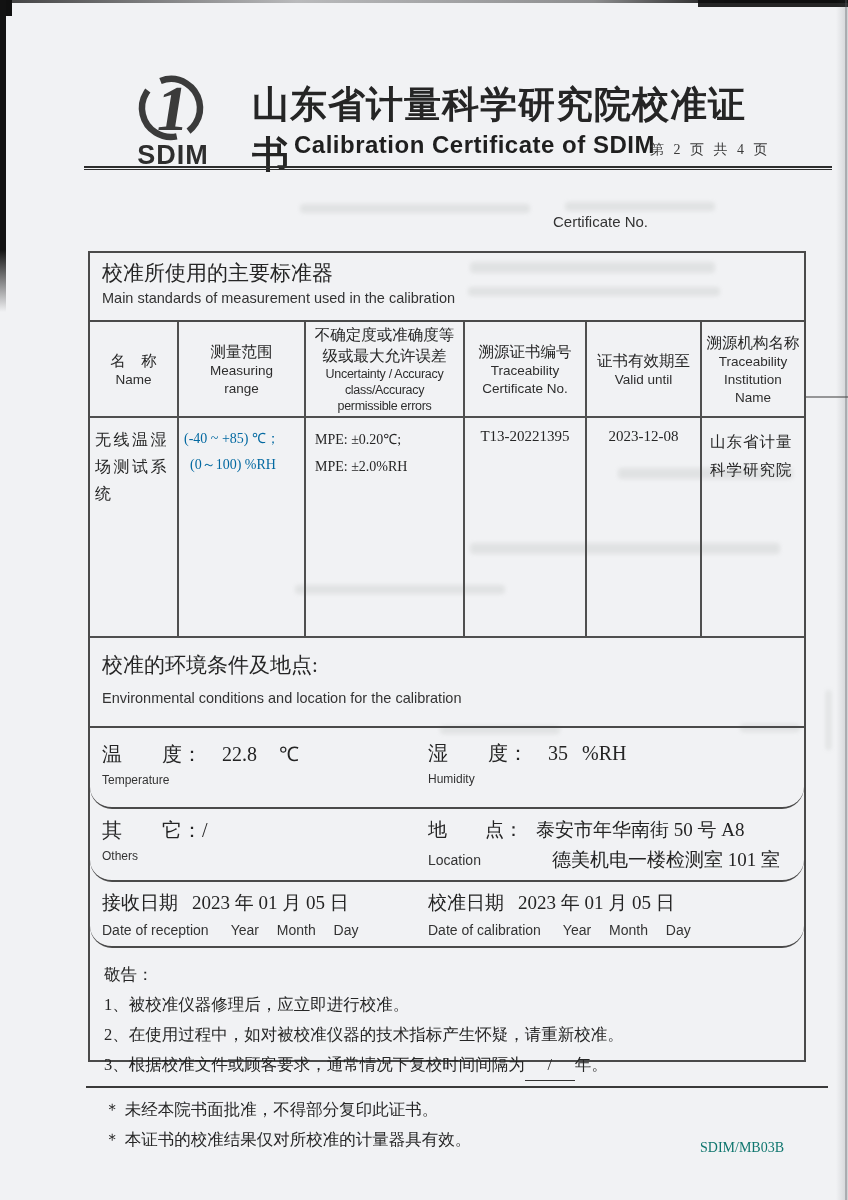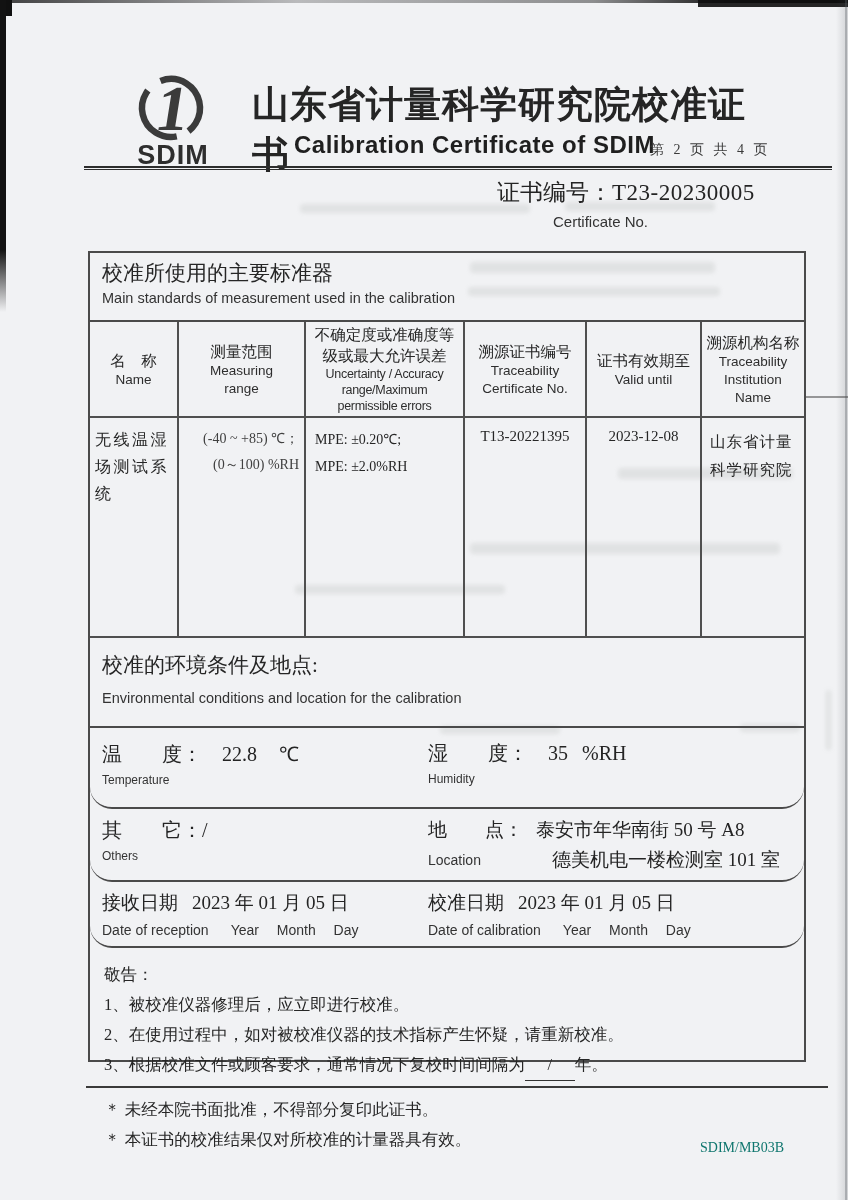--- a/index.html
+++ b/index.html
@@ -48,21 +48,21 @@
   table.std td { border:2px solid #4f4f4f; border-top:none; vertical-align:middle; text-align:center; padding:2px; }
   table.std td:first-child { border-left:none;margin-left:8px; }
   table.std td:last-child { border-right:none; }
   table.std tr.hdr { height:90px; }
   table.std tr.body { height:220px; }
   table.std tr.body td { vertical-align:top; text-align:left; padding:8px 5px; }
   .h-zh { font-size:15.5px; color:#262626; line-height:21px; }
   .h-en { font-family:"Liberation Sans", sans-serif; font-size:13.5px; color:#2e2e2e; line-height:18px; }
   .h-en.cond { font-size:12.5px; letter-spacing:-.3px; line-height:16px; }
   .c-name { font-size:16px; letter-spacing:2.5px; line-height:27px; color:#262626; }
-  .c-range { font-size:14px; line-height:26px; color:#404040;text-align:right; }
+  .c-range { font-size:14px; line-height:26px; color:#0369a1; }
   .c-mpe { font-size:14px; line-height:27px; color:#262626; padding-left:4px; }
   .c-center { text-align:center !important; font-size:15px; color:#262626; padding-top:10px !important; }
   .c-inst { font-size:15.5px; line-height:28px; letter-spacing:1px; color:#262626; padding-left:8px !important; padding-top:10px !important; }
 
   .sec-env { height:90px; padding:13px 12px 0; border-bottom:2px solid #4a4a4a; }
   .sec-env .zh { font-size:21px; color:#262626; }
   .sec-env .en { font-size:14.5px; color:#333; margin-top:11px; }
 
   .row2 { display:flex; border-bottom:2px solid #4a4a4a;border-radius:22px; }
   .row-temp { height:81px; padding-top:12px; }
@@ -124,23 +124,20 @@
       </g>
     </svg>
     <div class="logo-text">SDIM</div>
   </div>
 
   <div class="title-zh">山东省计量科学研究院校准证书</div>
   <div class="title-en sans">Calibration Certificate of SDIM</div>
   <div class="page-info">第 2 页 共 4 页</div>
   <div class="dbl-rule"></div>
 
-  <div class="cert-no">
-    <span>证书编号：</span><span class="num">T23-20230005</span>
-  </div>
   <div class="cert-no-en sans">Certificate No.</div>
 
   <div class="box">
 
     <div class="sec-title">
       <div class="zh">校准所使用的主要标准器</div>
       <div class="en sans">Main standards of measurement used in the calibration</div>
     </div>
 
     <table class="std">
@@ -160,21 +157,21 @@
         </td>
         <td>
           <div class="h-zh">测量范围</div>
           <div class="h-en">Measuring</div>
           <div class="h-en">range</div>
         </td>
         <td>
           <div class="h-zh">不确定度或准确度等</div>
           <div class="h-zh">级或最大允许误差</div>
           <div class="h-en cond">Uncertainty / Accuracy</div>
-          <div class="h-en cond">range/Maximum</div>
+          <div class="h-en cond">class/Accuracy</div>
           <div class="h-en cond">permissible errors</div>
         </td>
         <td>
           <div class="h-zh">溯源证书编号</div>
           <div class="h-en">Traceability</div>
           <div class="h-en">Certificate No.</div>
         </td>
         <td>
           <div class="h-zh">证书有效期至</div>
           <div class="h-en">Valid until</div>

